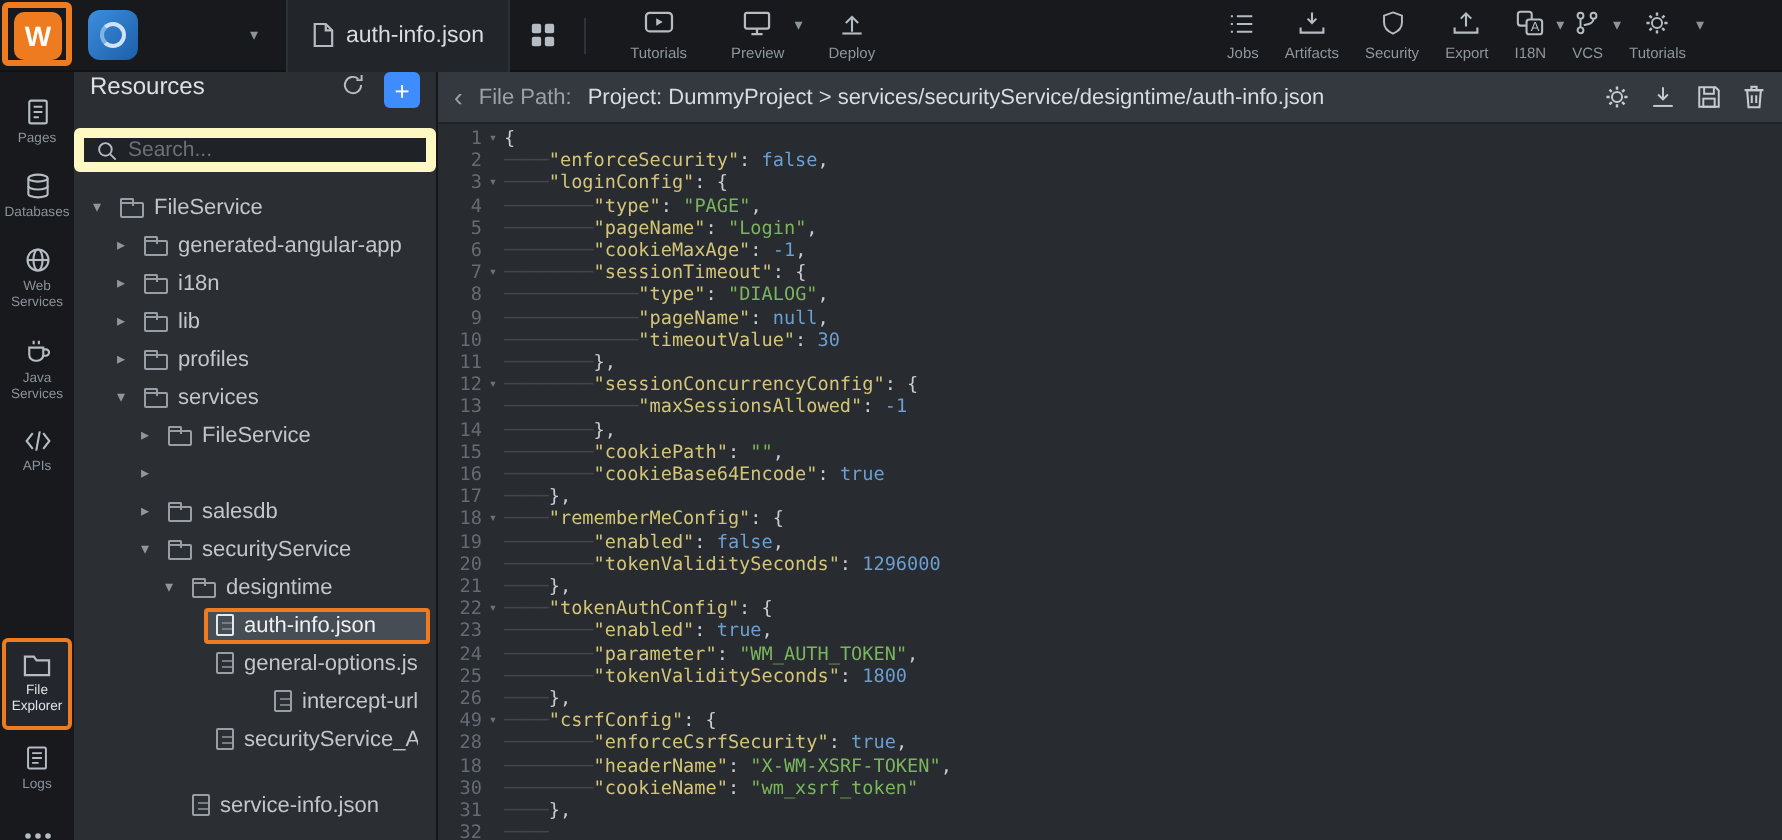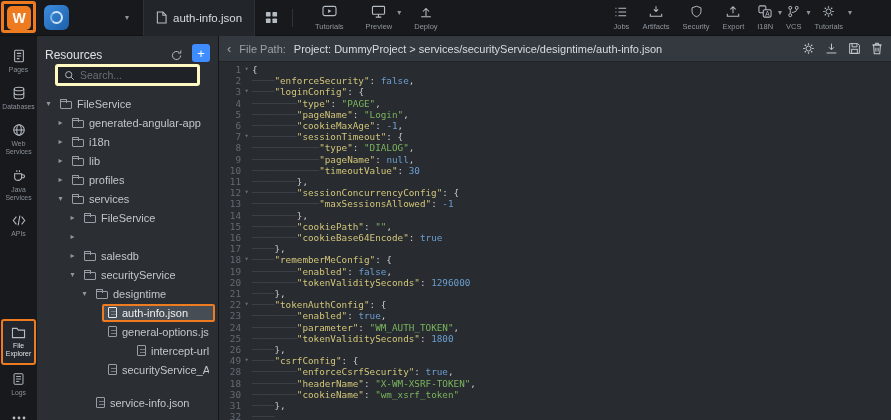--- a/index.html
+++ b/index.html
@@ -39,25 +39,25 @@
   .sb-item{width:35px;display:flex;flex-direction:column;align-items:center;gap:3px;
            padding:5px 0;margin-bottom:2px;color:#9aa1a8}
   .sb-label{font-size:6.8px;color:#8b9299;text-align:center;line-height:1.2}
   .sb-item.active{border:2.5px solid #ee7b1f;border-radius:3px;background:#23272d;margin-top:74px}
   .sb-item.active .sb-label{color:#dfe3e6}
   .sb-item.more{margin-top:6px}
 
   
   .resources{position:absolute;left:37px;top:36px;width:182px;height:384px;background:#2b2f34;
              border-right:1px solid #14161a;display:flex;flex-direction:column;overflow:hidden}
-  .res-header{height:26px;display:flex;align-items:flex-end;padding:0 8px;gap:9px;flex:none}
+  .res-header{height:26px;display:flex;align-items:flex-start;padding:0 8px;gap:9px;flex:none}
   .res-title{color:#dde0e3;font-size:12px;flex:1}
   .plus-btn{width:18px;height:18px;border-radius:3px;background:#3f8cff;color:#fff;font-size:13px;
             display:flex;align-items:center;justify-content:center;line-height:1}
-  .search-wrap{margin:2px 18px 6px;height:22px;background:#1f2226;border:3px solid #fef9c3;border-radius:3px;
+  .search-wrap{margin:2px 0 6px;height:22px;background:#1f2226;border:5px solid #fef9c3;border-radius:3px;
                display:flex;align-items:center;padding:0 6px;gap:5px;flex:none;color:#6b7177}
   .search-input{flex:1;min-width:0;background:transparent;border:none;outline:none;color:#c9ced3;
                 font-size:10.5px;font-family:"Liberation Sans",sans-serif}
   .search-input::placeholder{color:#6b7177}
   .tree{flex:1;overflow:hidden;padding-top:2px}
   .tree-row{height:19px;display:flex;align-items:center;font-size:11px;color:#c0c6cb;cursor:pointer}
   .caret-cell{width:11px;font-size:8px;color:#8f969d;flex:none;text-align:center}
   .row-inner{display:flex;align-items:center;gap:5px;flex:1;height:18px;padding:0 4px;
              border:2px solid transparent;border-radius:2px;margin-right:3px;overflow:hidden;min-width:0}
   .tree-row.selected .row-inner{background:#474d54;border-color:#ee7b1f;color:#eef0f2}

